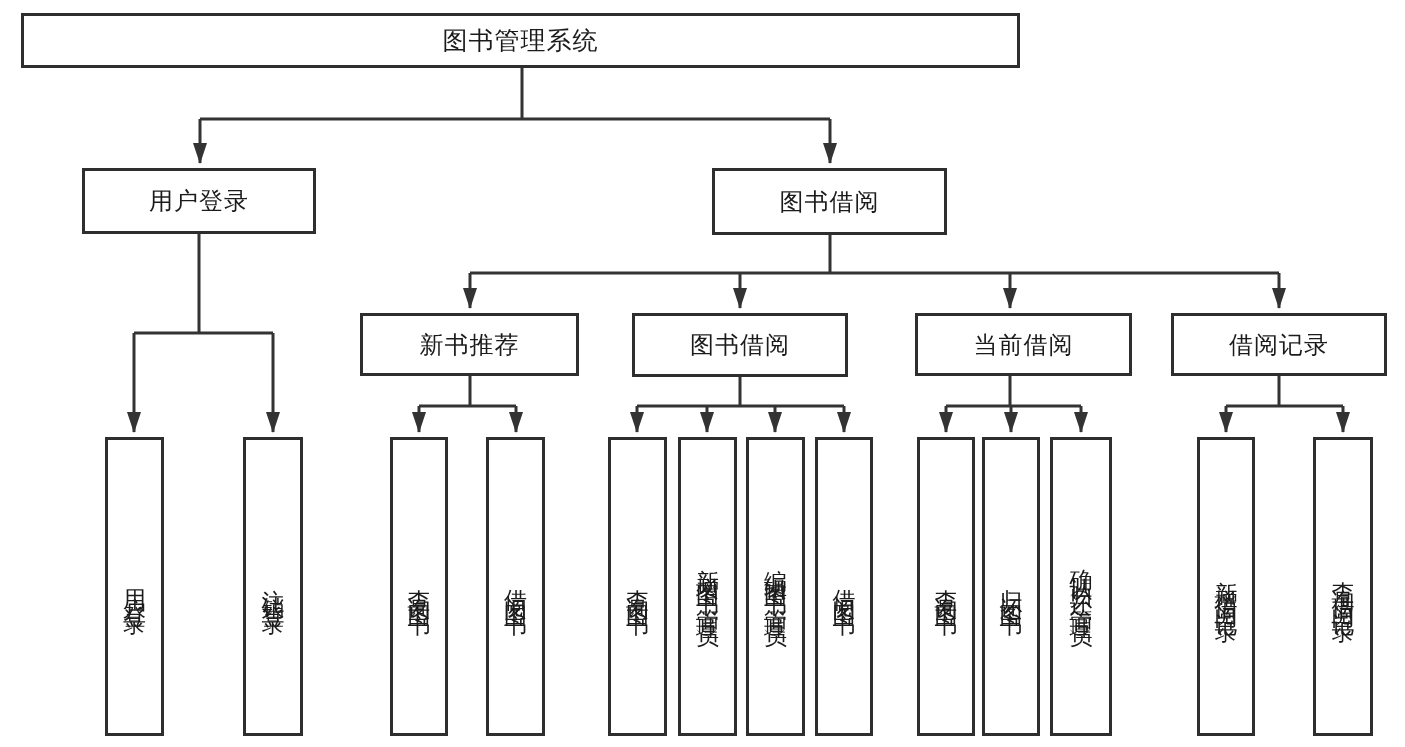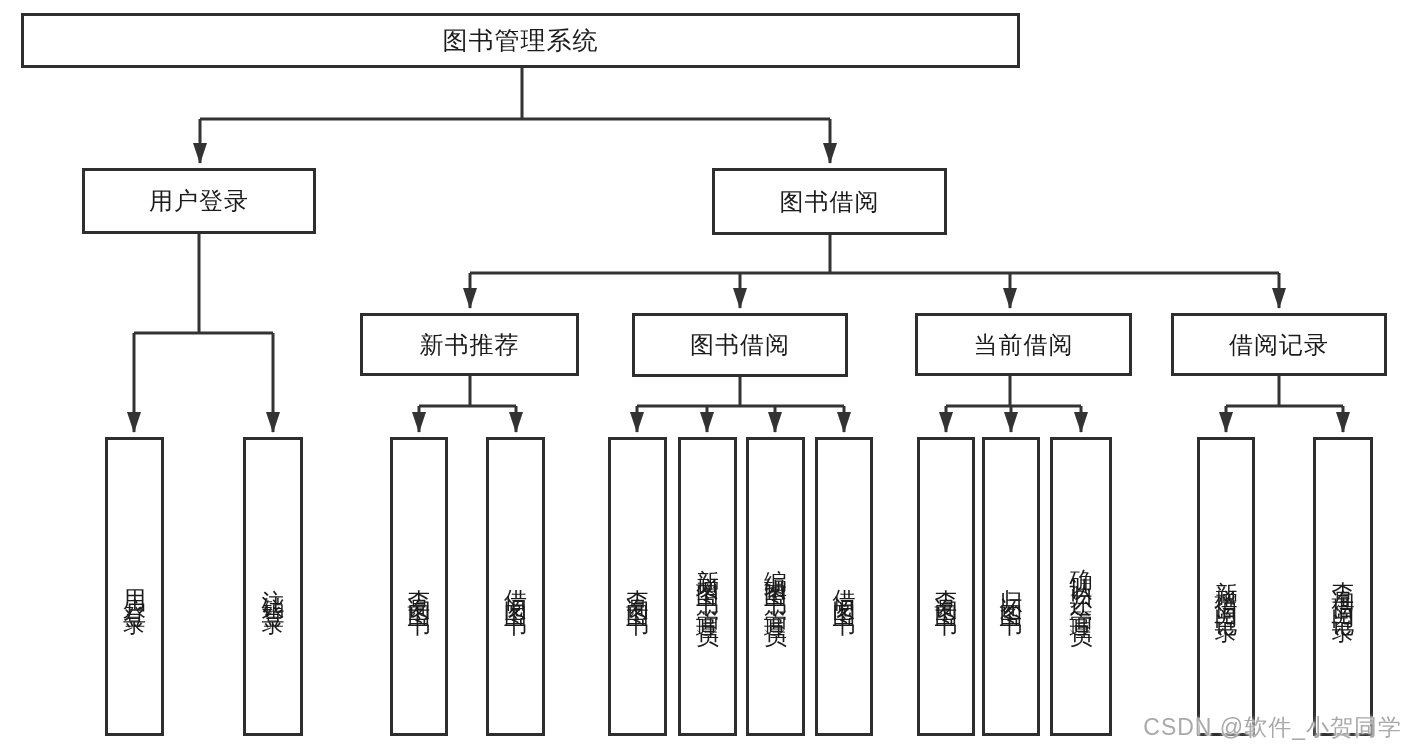--- a/index.html
+++ b/index.html
@@ -128,15 +128,14 @@
   <div class="node v-node" style="left:746px; top:437px; width:59px; height:299px">编辑图书（管理员）</div>
   <div class="node v-node" style="left:815px; top:437px; width:58px; height:299px">借阅图书</div>
 
   <div class="node v-node" style="left:917px; top:437px; width:58px; height:299px">查询图书</div>
   <div class="node v-node" style="left:982px; top:437px; width:58px; height:299px">归还图书</div>
   <div class="node v-node" style="left:1050px; top:437px; width:62px; height:299px">确认归还（管理员）</div>
 
   <div class="node v-node" style="left:1197px; top:437px; width:58px; height:299px">新增借阅记录</div>
   <div class="node v-node" style="left:1313px; top:437px; width:60px; height:299px">查询借阅记录</div>
 
-  <div class="watermark">CSDN @软件_小贺同学</div>
 
 </div>
 
 </body></html>

